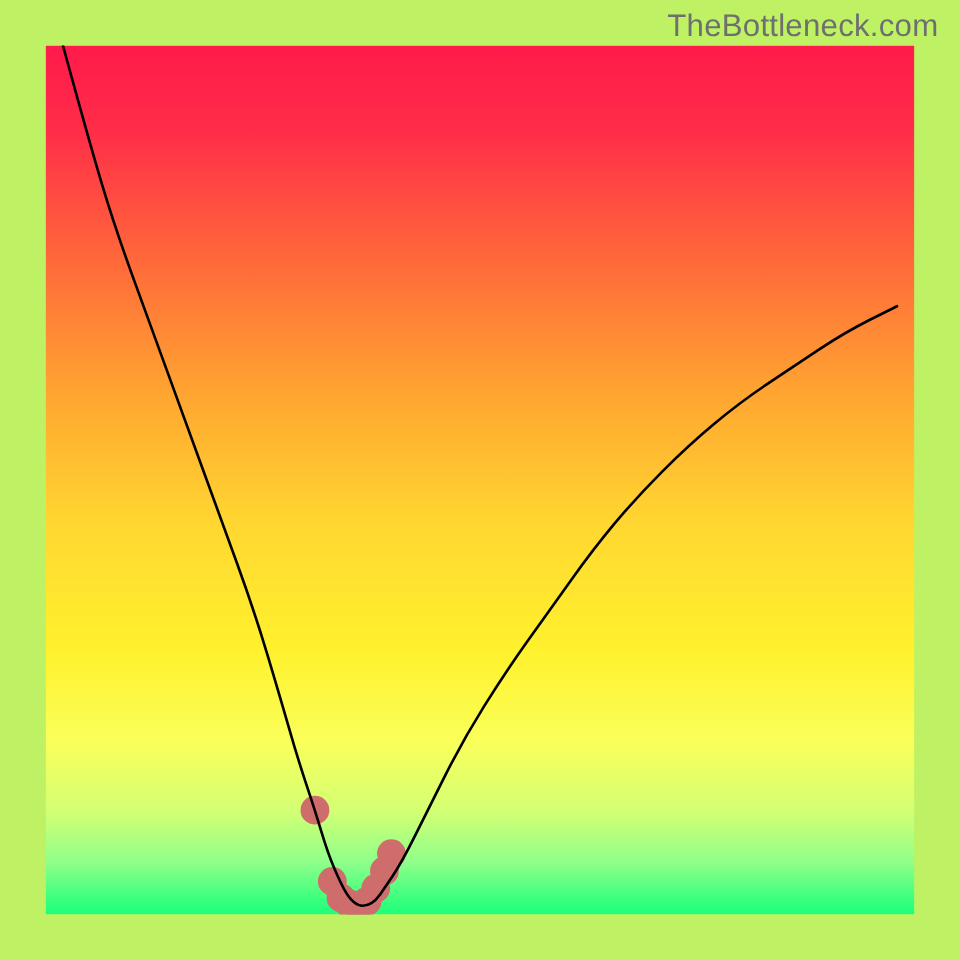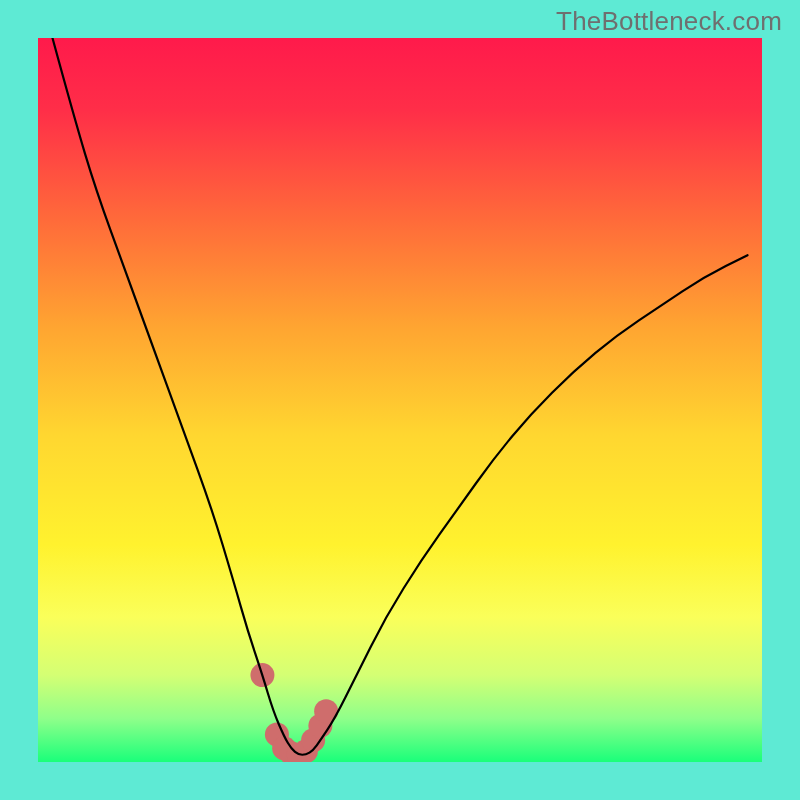--- a/index.html
+++ b/index.html
@@ -10,21 +10,21 @@
     background: #000;
     overflow: hidden;
     font-family: Arial, Helvetica, sans-serif;
   }
   .frame {
     position: absolute;
     left: 0;
     top: 0;
     width: 800px;
     height: 800px;
-    background: #5eead4;
+    background: #bef264;
   }
   .plot {
     position: absolute;
     left: 38px;
     top: 38px;
     width: 724px;
     height: 724px;
     
   }
   .watermark {

